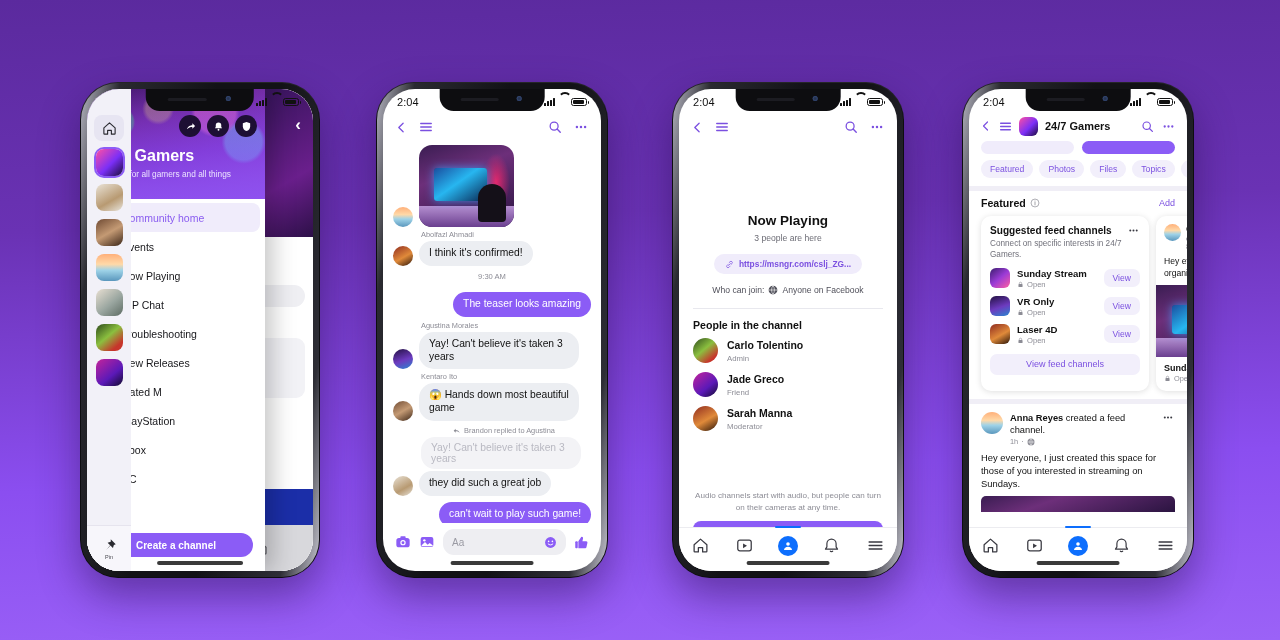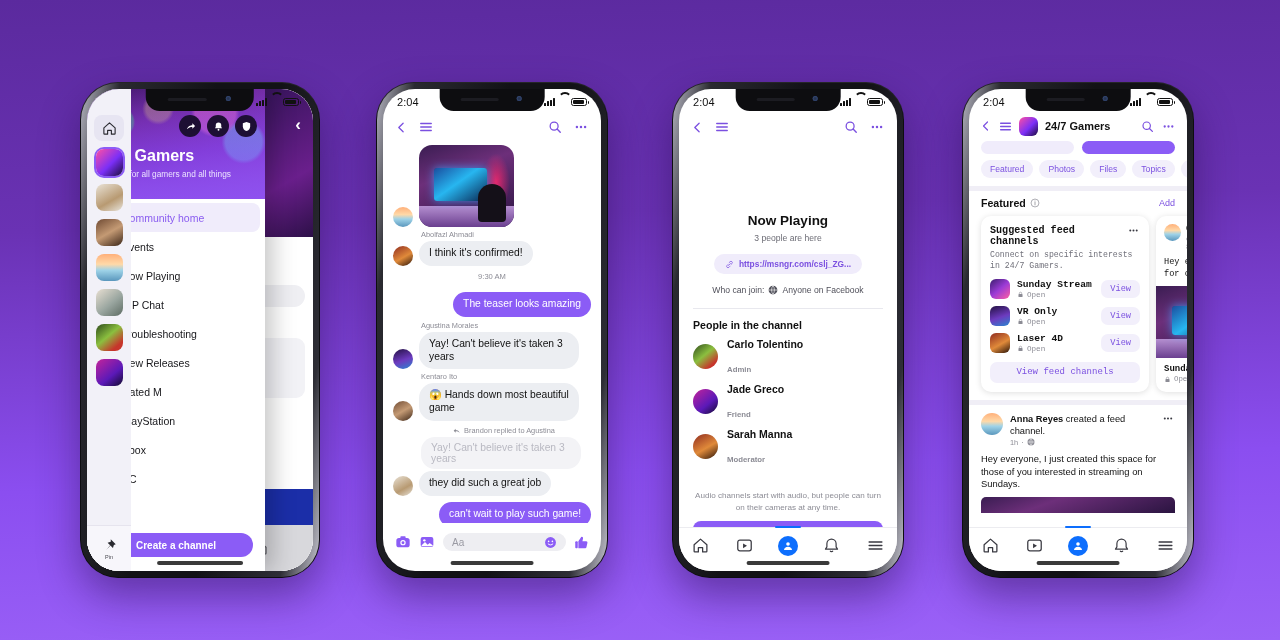--- a/index.html
+++ b/index.html
@@ -120,37 +120,37 @@
   .mrow{display:flex;align-items:flex-end;gap:6px;margin-bottom:2px;}
   .bub{max-width:160px;border-radius:15px;padding:6px 10px;font-size:10.3px;line-height:1.25;}
   .bub.them{background:#eceef2;color:#111;}
   .bub.me{background:#8b5cf6;color:#fff;}
   .mname{font-size:7.4px;color:#8c8c95;margin:3px 0 2px 28px;}
   .mtime{font-size:7.6px;color:#8c8c95;text-align:center;margin:6px 0 11px;}
   .meright{display:flex;justify-content:flex-end;margin-bottom:4px;}
   .replyq{margin-left:28px;background:#f3f3f6;color:#b9b9c2;border-radius:14px;padding:5px 10px;font-size:10.3px;max-width:160px;}
   .replyhead{font-size:7.4px;color:#8c8c95;margin:5px 0 2px 24px;display:flex;align-items:center;gap:3px;justify-content:center;}
   #p2 .composer{position:absolute;left:0;right:0;bottom:0;height:48px;display:flex;align-items:center;gap:8px;padding:0 12px 10px;}
-  #p2 .inputpill{flex:1;height:18px;border-radius:11px;background:#eeeef2;display:flex;align-items:center;
+  #p2 .inputpill{flex:1;height:26px;border-radius:11px;background:#eeeef2;display:flex;align-items:center;
      justify-content:space-between;padding:0 9px;}
   #p2 .inputpill .aa{font-size:10px;color:#9a9aa3;}
 
   
   #p3 .body{position:absolute;top:54px;left:0;right:0;bottom:48px;padding:0 14px;}
   #p3 .np{margin-top:70px;text-align:center;}
   #p3 .np h2{font-size:13.5px;font-weight:700;color:#111;}
   #p3 .np p{font-size:8.6px;color:#6c6c75;margin-top:5px;}
   #p3 .linkpill{margin:11px auto 0;display:inline-flex;align-items:center;gap:5px;background:#f0ecfb;
      border-radius:12px;padding:5px 11px;font-size:8.4px;color:#7b50e0;font-weight:600;}
   #p3 .who{margin-top:11px;font-size:8.6px;color:#50505a;display:flex;align-items:center;justify-content:center;gap:4px;}
   #p3 .divider{height:1px;background:#e8e8ee;margin:13px 0 10px;}
   #p3 h3{font-size:10.6px;font-weight:700;color:#111;margin-bottom:7px;}
   #p3 .person{display:flex;align-items:center;gap:9px;margin-bottom:9px;}
   #p3 .person .nm{font-size:10.5px;color:#111;font-weight:600;}
-  #p3 .person .rl{font-size:7.8px;color:#8c8c95;margin-top:15px;font-weight:bold;}
+  #p3 .person .rl{font-size:7.8px;color:#8c8c95;margin-top:3px;}
   #p3 .note{position:absolute;left:14px;right:14px;bottom:58px;text-align:center;font-size:8.1px;color:#8c8c95;line-height:1.4;}
   #p3 .dropin{position:absolute;left:14px;right:14px;bottom:24px;height:26px;border-radius:8px;background:#8b5cf6;
      color:#fff;font-size:10.3px;font-weight:700;display:flex;align-items:center;justify-content:center;gap:6px;}
   .tabbar{position:absolute;left:0;right:0;bottom:0;height:44px;border-top:1px solid #ececf0;background:#fff;
      display:flex;align-items:center;justify-content:space-around;padding-bottom:8px;}
   .tabbar .tab{position:relative;display:flex;align-items:center;justify-content:center;width:30px;height:26px;}
   .tabbar .tab.active .pill{width:20px;height:20px;border-radius:50%;background:#0d6efd;display:flex;align-items:center;justify-content:center;}
   .tabbar .tab.active::before{content:"";position:absolute;top:-7px;left:2px;right:2px;height:2px;background:#0d6efd;border-radius:2px;}
 
   
@@ -159,21 +159,21 @@
   #p4 .gname{font-size:11px;font-weight:700;color:#111;flex:1;}
   #p4 .cutrow{height:13px;display:flex;gap:8px;padding:0 12px;overflow:hidden;}
   #p4 .cutrow .c1{flex:1;border-radius:8px;background:#f0ecfb;}
   #p4 .cutrow .c2{flex:1;border-radius:8px;background:#8b5cf6;}
   #p4 .chips{display:flex;gap:6px;padding:6px 12px 8px;overflow:hidden;}
   #p4 .chip{background:#f2effb;color:#7b50e0;font-size:8.6px;border-radius:11px;padding:4px 9px;white-space:nowrap;}
   #p4 .sect{display:flex;align-items:center;justify-content:space-between;padding:6px 12px 0;border-top:5px solid #f0eef6;}
   #p4 .sect .lbl{font-size:10.6px;font-weight:700;color:#111;display:flex;align-items:center;gap:4px;}
   #p4 .sect .add{font-size:9px;color:#7b50e0;}
   #p4 .cards{display:flex;gap:7px;padding:7px 0 8px 12px;overflow:hidden;}
-  #p4 .card{background:#fff;border-radius:10px;box-shadow:0 1px 6px rgba(0,0,0,.13);padding:9px;flex:none;font-family:Liberation Mono, monospace;}
+  #p4 .card{background:#fff;border-radius:10px;box-shadow:0 1px 6px rgba(0,0,0,.13);padding:9px;flex:none;}
   #p4 .card.sugg{width:168px;}
   #p4 .card.post{width:100px;padding:8px 8px 0;}
   #p4 .ctitle{font-size:10.1px;font-weight:700;color:#111;}
   #p4 .cdesc{font-size:8.2px;color:#70707a;line-height:1.32;margin-top:3px;}
   #p4 .chrow{display:flex;align-items:center;gap:7px;margin-top:7px;}
   #p4 .chrow .ico{width:20px;height:20px;border-radius:6px;flex:none;}
   #p4 .chrow .nm{font-size:9.6px;font-weight:700;color:#111;}
   #p4 .chrow .st{font-size:7.6px;color:#8c8c95;display:flex;align-items:center;gap:3px;margin-top:1px;}
   #p4 .viewbtn{margin-left:auto;background:#f2effb;color:#7b50e0;font-size:8.6px;border-radius:7px;padding:4px 9px;}
   #p4 .viewall{margin-top:9px;height:21px;border-radius:7px;background:#f2effb;color:#7b50e0;font-size:9px;

